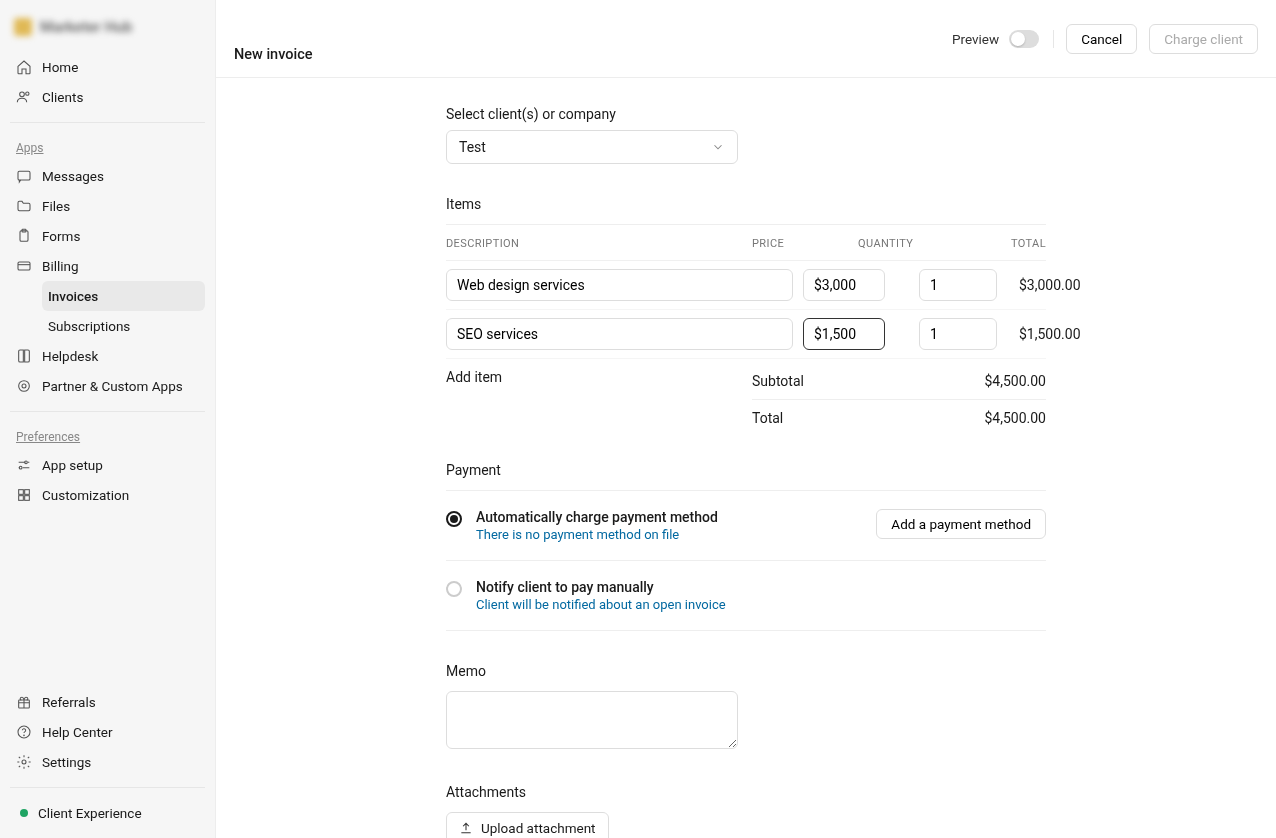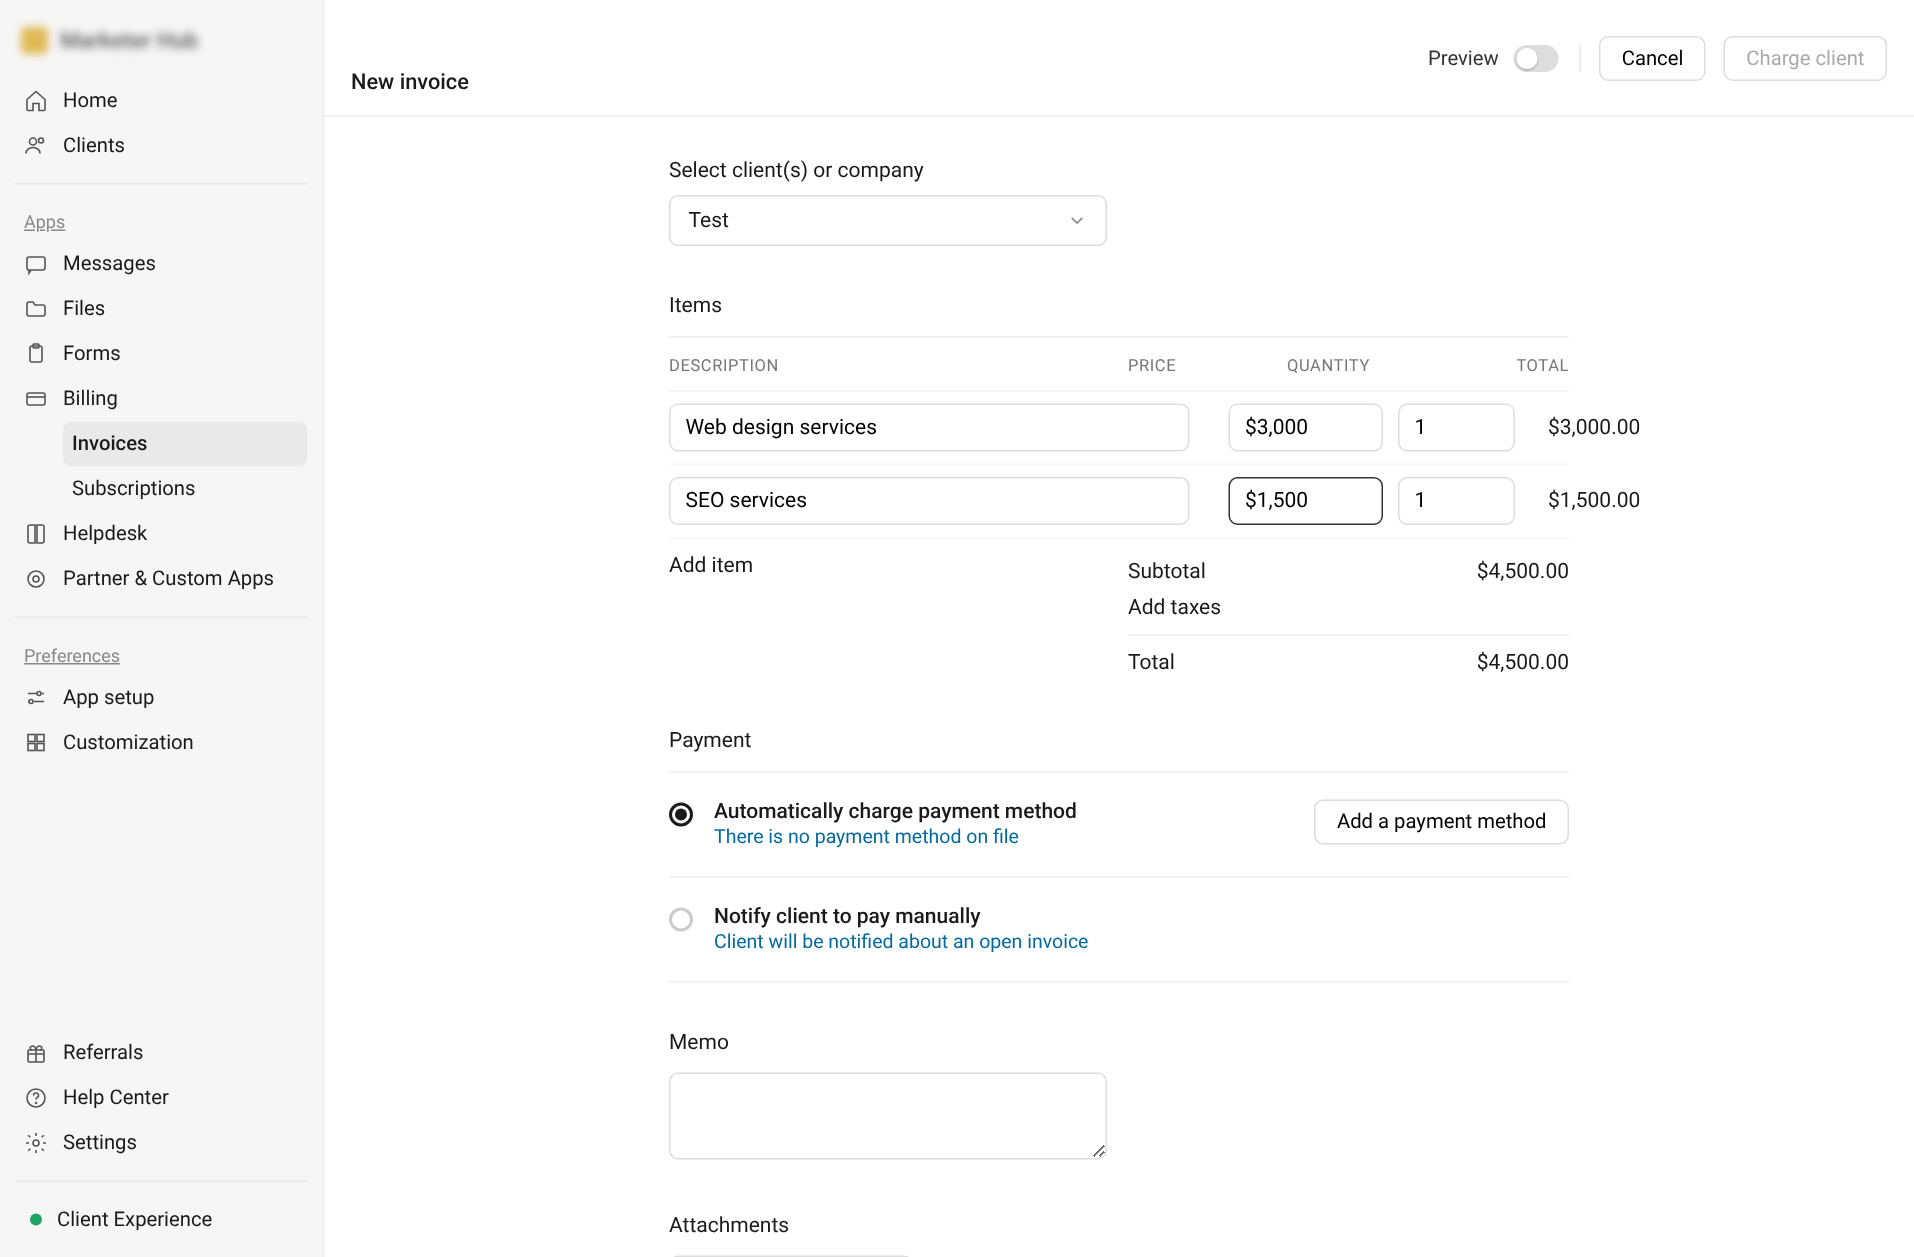--- a/index.html
+++ b/index.html
@@ -43,21 +43,21 @@
 .items-table { border-top: 1px solid #eee; }
 .items-header { display: flex; padding: 12px 0 10px; border-bottom: 1px solid #f0f0f0; font-size: 11px; letter-spacing: .4px; color: #777; }
 .col-desc { flex: 0 0 306px; }
 .col-price { flex: 0 0 106px; }
 .col-qty { flex: 0 0 90px; }
 .col-total { flex: 1; text-align: right; }
 .item-row { display: flex; align-items: center; gap: 10px; padding: 8px 0; border-bottom: 1px solid #f5f5f5; }
 .input { border: 1px solid #ddd; border-radius: 6px; padding: 7px 10px; font-size: 14px; font-family: inherit; width: 100%; }
 .input.focus { border-color: #333; outline: none; }
 .col-desc .input { width: 347px; }
-.col-price .input { width: 103px; margin-left: 16px; }
+.col-price .input { width: 82px; }
 .col-qty .input { width: 78px; }
 .row-total { text-align: right; flex: 1; font-size: 14px; }
 .add-item-row { display: flex; padding: 10px 0 0; }
 .add-item { font-size: 14px; color: #1a1a1a; cursor: pointer; flex: 0 0 306px; }
 .totals-block { flex: 1; }
 .total-line { display: flex; justify-content: space-between; padding: 4px 0; font-size: 14px; }
 .total-line.border { border-top: 1px solid #eee; padding-top: 10px; margin-top: 6px; }
 .add-taxes { color: #1a1a1a; cursor: pointer; }
 
 .pay-section { border-top: 1px solid #eee; margin-top: 10px; }
@@ -281,24 +281,20 @@
               <div class="col-qty"><input class="input" value="1" style=""></div>
               <div class="row-total">$1,500.00</div>
             </div>
 
             <div class="add-item-row">
               <div class="add-item">Add item</div>
               <div class="totals-block">
                 <div class="total-line">
                   <span>Subtotal</span>
                   <span>$4,500.00</span>
-                </div>
-                <div class="total-line">
-                  <span class="add-taxes">Add taxes</span>
-                  <span></span>
                 </div>
                 <div class="total-line border">
                   <span>Total</span>
                   <span>$4,500.00</span>
                 </div>
               </div>
             </div>
           </div>
         </div>
 

